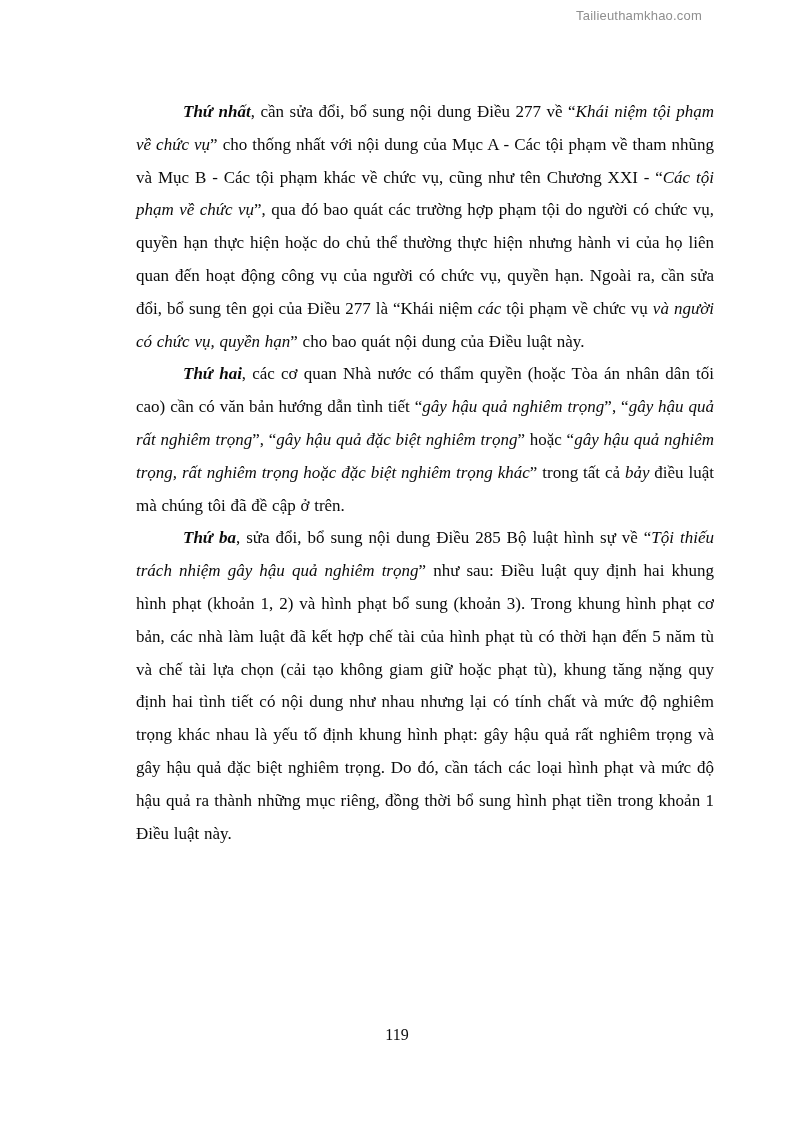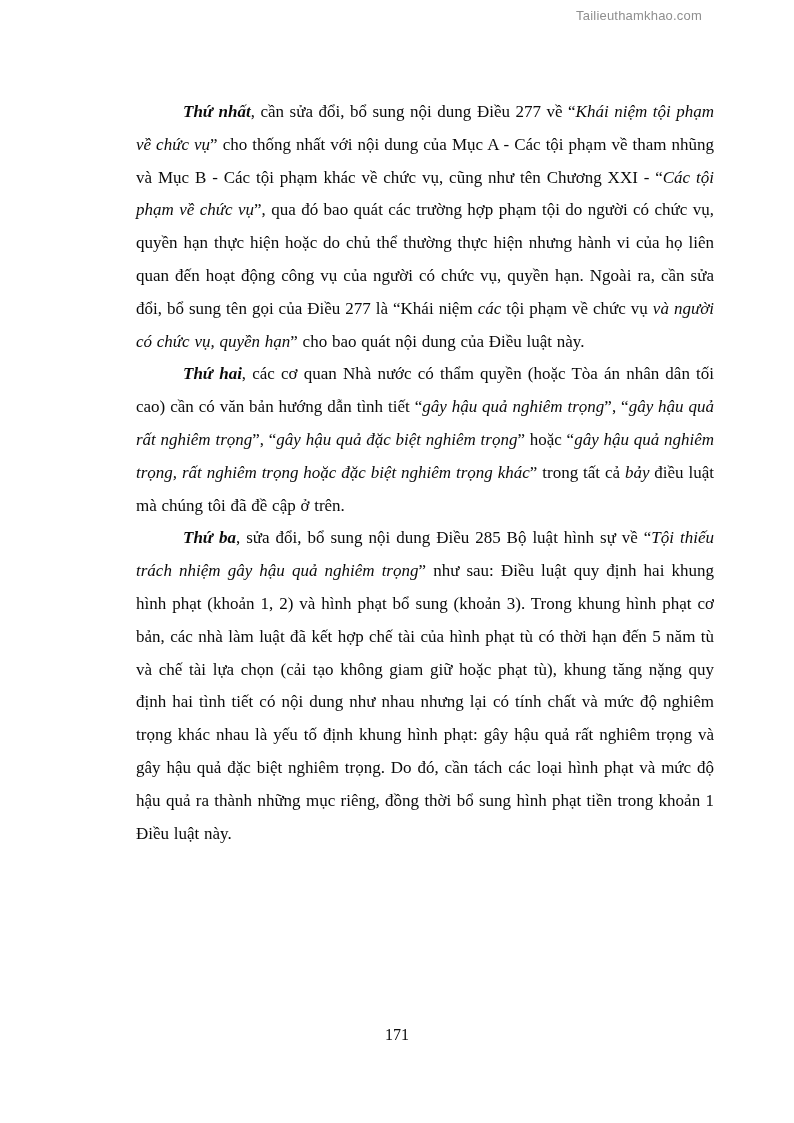--- a/index.html
+++ b/index.html
@@ -58,14 +58,14 @@
 
 <div class="page">
   <div class="watermark">Tailieuthamkhao.com</div>
 
   <div class="content">
       <p class="para"><span class="run-bi">Thứ nhất</span><span class="run-n">, cần sửa đổi, bổ sung nội dung Điều 277 về “</span><span class="run-i">Khái niệm tội phạm về chức vụ</span><span class="run-n">” cho thống nhất với nội dung của Mục A - Các tội phạm về tham nhũng và Mục B - Các tội phạm khác về chức vụ, cũng như tên Chương XXI - “</span><span class="run-i">Các tội phạm về chức vụ</span><span class="run-n">”, qua đó bao quát các trường hợp phạm tội do người có chức vụ, quyền hạn thực hiện hoặc do chủ thể thường thực hiện nhưng hành vi của họ liên quan đến hoạt động công vụ của người có chức vụ, quyền hạn. Ngoài ra, cần sửa đổi, bổ sung tên gọi của Điều 277 là “Khái niệm </span><span class="run-i">các</span><span class="run-n"> tội phạm về chức vụ </span><span class="run-i">và người có chức vụ, quyền hạn</span><span class="run-n">” cho bao quát nội dung của Điều luật này.</span></p>
       <p class="para"><span class="run-bi">Thứ hai</span><span class="run-n">, các cơ quan Nhà nước có thẩm quyền (hoặc Tòa án nhân dân tối cao) cần có văn bản hướng dẫn tình tiết “</span><span class="run-i">gây hậu quả nghiêm trọng</span><span class="run-n">”, “</span><span class="run-i">gây hậu quả rất nghiêm trọng</span><span class="run-n">”, “</span><span class="run-i">gây hậu quả đặc biệt nghiêm trọng</span><span class="run-n">” hoặc “</span><span class="run-i">gây hậu quả nghiêm trọng, rất nghiêm trọng hoặc đặc biệt nghiêm trọng khác</span><span class="run-n">” trong tất cả </span><span class="run-i">bảy</span><span class="run-n"> điều luật mà chúng tôi đã đề cập ở trên.</span></p>
       <p class="para"><span class="run-bi">Thứ ba</span><span class="run-n">, sửa đổi, bổ sung nội dung Điều 285 Bộ luật hình sự về “</span><span class="run-i">Tội thiếu trách nhiệm gây hậu quả nghiêm trọng</span><span class="run-n">” như sau: Điều luật quy định hai khung hình phạt (khoản 1, 2) và hình phạt bổ sung (khoản 3). Trong khung hình phạt cơ bản, các nhà làm luật đã kết hợp chế tài của hình phạt tù có thời hạn đến 5 năm tù và chế tài lựa chọn (cải tạo không giam giữ hoặc phạt tù), khung tăng nặng quy định hai tình tiết có nội dung như nhau nhưng lại có tính chất và mức độ nghiêm trọng khác nhau là yếu tố định khung hình phạt: gây hậu quả rất nghiêm trọng và gây hậu quả đặc biệt nghiêm trọng. Do đó, cần tách các loại hình phạt và mức độ hậu quả ra thành những mục riêng, đồng thời bổ sung hình phạt tiền trong khoản 1 Điều luật này.</span></p>
     </div>
 
-  <div class="page-number">171</div>
+  <div class="page-number">119</div>
 </div>
 
 </body></html>

